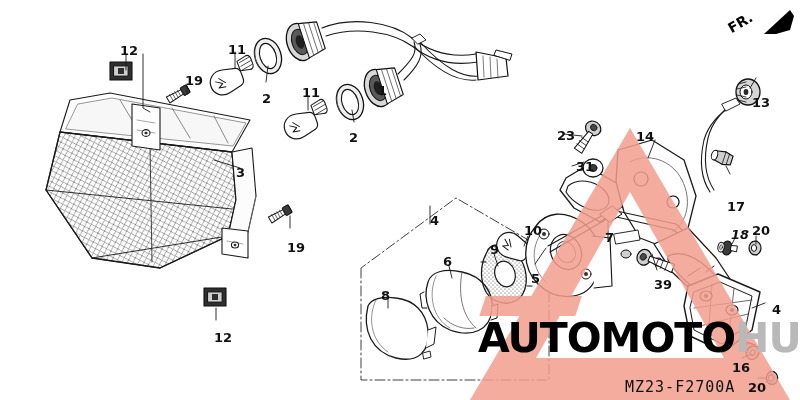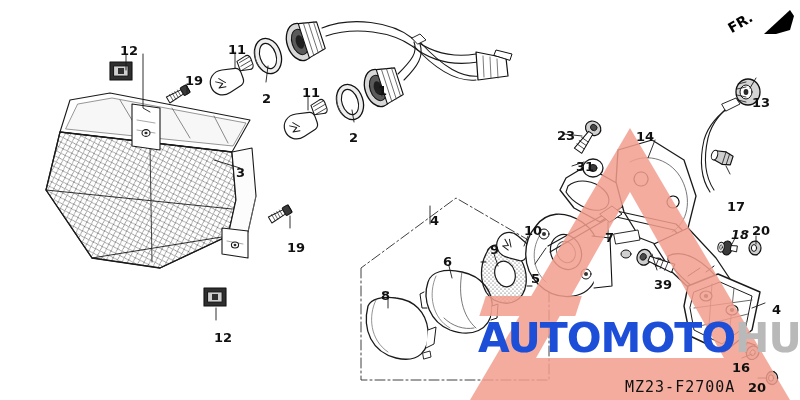--- a/index.html
+++ b/index.html
@@ -45,21 +45,21 @@
   .wmtext{
     position:absolute;
     left:478px;top:318px;
     font-family:"DejaVu Sans","Liberation Sans",sans-serif;
     font-weight:bold;
     font-size:41px;
     letter-spacing:-1px;
     white-space:nowrap;
     line-height:1;
   }
-  .wm-a{color:#1d4ed8;}
+  .wm-a{color:#000000;}
   .wm-c{color:#b9b9b9;}
 </style>
 </head>
 <body>
 
 <div id="sheet">
 
   <svg id="artboard" viewBox="0 0 800 400">
     <defs>
       <pattern id="mesh" width="7" height="7" patternUnits="userSpaceOnUse" patternTransform="rotate(-18)">

